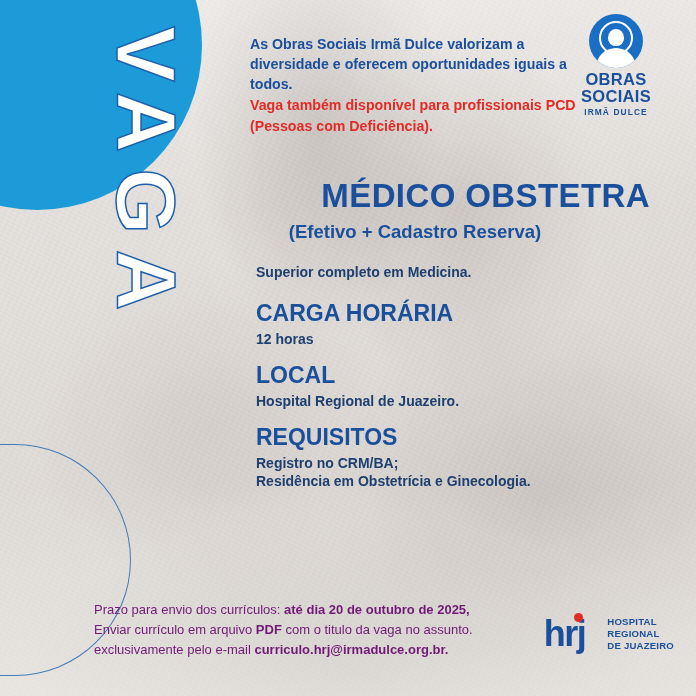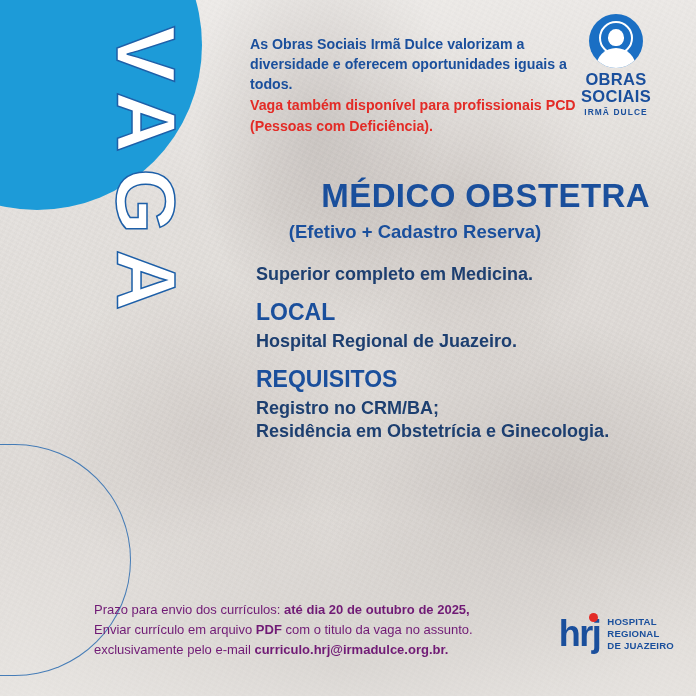--- a/index.html
+++ b/index.html
@@ -214,21 +214,21 @@
     margin-top: 20px;
     padding-left: 76px;
   }
   .sec-head {
     font-size: 23px;
     font-weight: 700;
     color: #1a4f9c;
     line-height: 1.1;
   }
   .sec-body {
-    font-size: 18px;
+    font-size: 14px;
     font-weight: 700;
     color: #1d3f70;
     margin-top: 4px;
     line-height: 1.32;
   }
   .sec-tight { margin-top: 14px; }
   
   .footer {
     position: absolute;
     left: 94px;
@@ -259,21 +259,21 @@
   .hrj-mark .j-dot {
     position: absolute;
     right: 2px;
     top: -3px;
     width: 9px;
     height: 9px;
     border-radius: 50%;
     background: #e32b26;
   }
   .hrj-text {
-    margin-left: 7px;
+    margin-left: 22px;
     font-size: 9.6px;
     font-weight: 700;
     color: #1a4f9c;
     line-height: 1.22;
     letter-spacing: 0.2px;
   }
 </style>
 </head>
 <body>
 
@@ -309,20 +309,24 @@
   </div>
 
   <div class="main">
     <div class="job-title">MÉDICO OBSTETRA</div>
     <div class="job-sub">(Efetivo + Cadastro Reserva)</div>
 
     <div class="section">
       <div class="sec-body">Superior completo em Medicina.</div>
     </div>
 
+    <div class="section">
+      <div class="sec-head">CARGA HORÁRIA</div>
+      <div class="sec-body">12 horas</div>
+    </div>
 
     <div class="section sec-tight">
       <div class="sec-head">LOCAL</div>
       <div class="sec-body">Hospital Regional de Juazeiro.</div>
     </div>
 
     <div class="section sec-tight">
       <div class="sec-head">REQUISITOS</div>
       <div class="sec-body">Registro no CRM/BA;</div>
       <div class="sec-body" style="margin-top:0">Residência em Obstetrícia e Ginecologia.</div>

